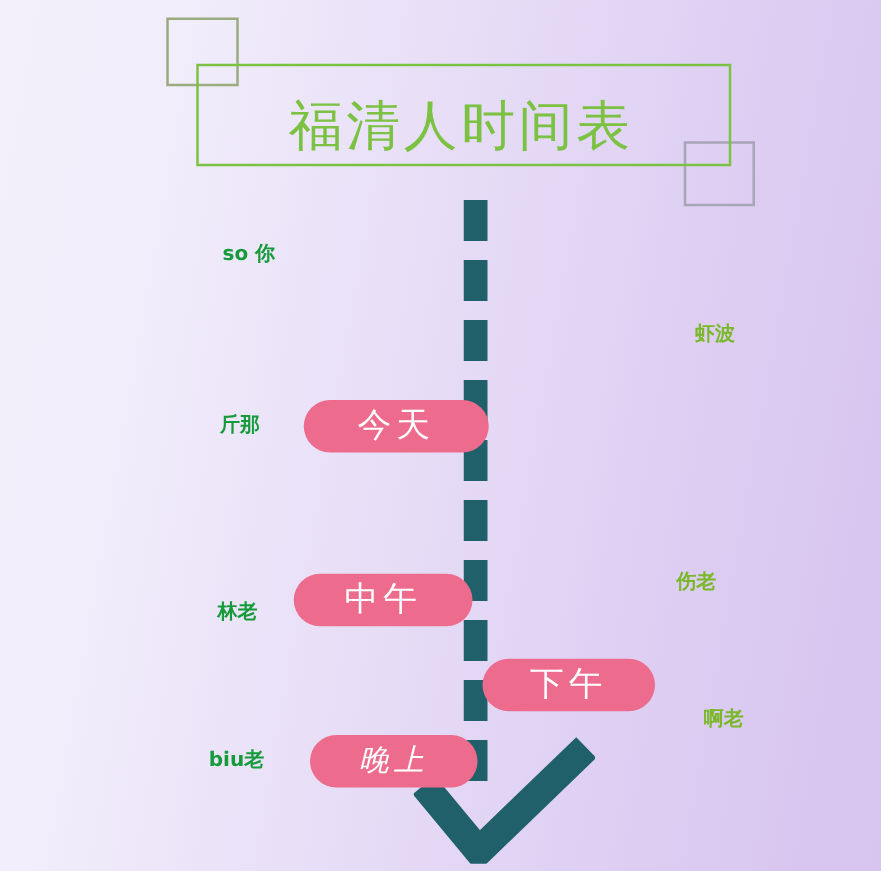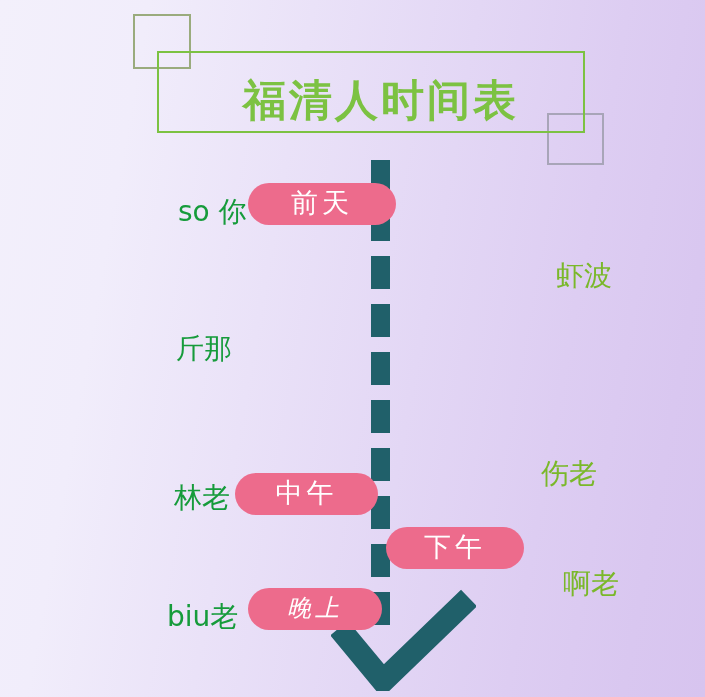--- a/index.html
+++ b/index.html
@@ -52,30 +52,30 @@
     left: 157px;
     top: 51px;
     width: 424px;
     height: 78px;
     border: 2px solid #7cc242;
     background: transparent;
   }
 
   #page-title {
     position: absolute;
-    left: 169px;
+    left: 157px;
     top: 53px;
     width: 424px;
     height: 96px;
     display: flex;
     align-items: center;
     justify-content: center;
     color: #7cc242;
     font-size: 43px;
-    font-weight: bold;
+    font-weight: normal;
     letter-spacing: 3px;
     font-family: "DejaVu Sans", "Liberation Sans", sans-serif;
     white-space: nowrap;
   }
 
   
   #timeline-spine {
     position: absolute;
     left: 371px;
     top: 160px;
@@ -110,22 +110,22 @@
     font-weight: normal;
     letter-spacing: 4px;
     font-family: "DejaVu Sans", "Liberation Sans", sans-serif;
     box-sizing: border-box;
     padding-bottom: 2px;
     white-space: nowrap;
   }
 
   .side-label {
     position: absolute;
-    font-size: 28px;
-    font-weight: normal;
+    font-size: 16px;
+    font-weight: bold;
     white-space: nowrap;
     font-family: "DejaVu Sans", "Liberation Sans", sans-serif;
   }
   .side-label.left-label  { color: #169b3b; }
   .side-label.right-label { color: #7ab82a; }
 </style>
 </head>
 <body>
 
 <div id="poster">
@@ -135,30 +135,30 @@
   <div id="title-frame"></div>
 
   <div id="page-title">福清人时间表</div>
 
   <div id="timeline-spine"></div>
 
   <svg id="timeline-check" viewBox="0 0 145 105">
     <polyline points="8,42 52,95 138,12" fill="none" stroke="#20606a" stroke-width="23" stroke-linecap="butt" stroke-linejoin="miter"></polyline>
   </svg>
 
-  <div class="pill" style="left:248px; top:183px; width:148px;">前天</div>
   <div class="side-label left-label" style="left:178px; top:193px;">so 你</div>
 
   <div class="side-label right-label" style="left:556px; top:257px;">虾波</div>
 
+  <div class="pill" style="left:243px; top:320px; width:148px;">今天</div>
   <div class="side-label left-label" style="left:176px; top:330px;">斤那</div>
 
   <div class="side-label right-label" style="left:541px; top:411px;margin-top:44px;">伤老</div>
 
-  <div class="pill" style="left:235px; top:473px; width:143px;">中午</div>
+  <div class="pill" style="left:235px; top:459px; width:143px;">中午</div>
   <div class="side-label left-label" style="left:174px; top:479px;text-align:center;">林老</div>
 
   <div class="pill" style="left:386px; top:527px; width:138px;">下午</div>
   <div class="side-label right-label" style="left:563px; top:565px;">啊老</div>
 
   <div class="pill" style="left:248px; top:588px; width:134px; font-size:24px;font-style:italic;">晚上</div>
   <div class="side-label left-label" style="left:167px; top:598px;">biu老</div>
 
 </div>
 

